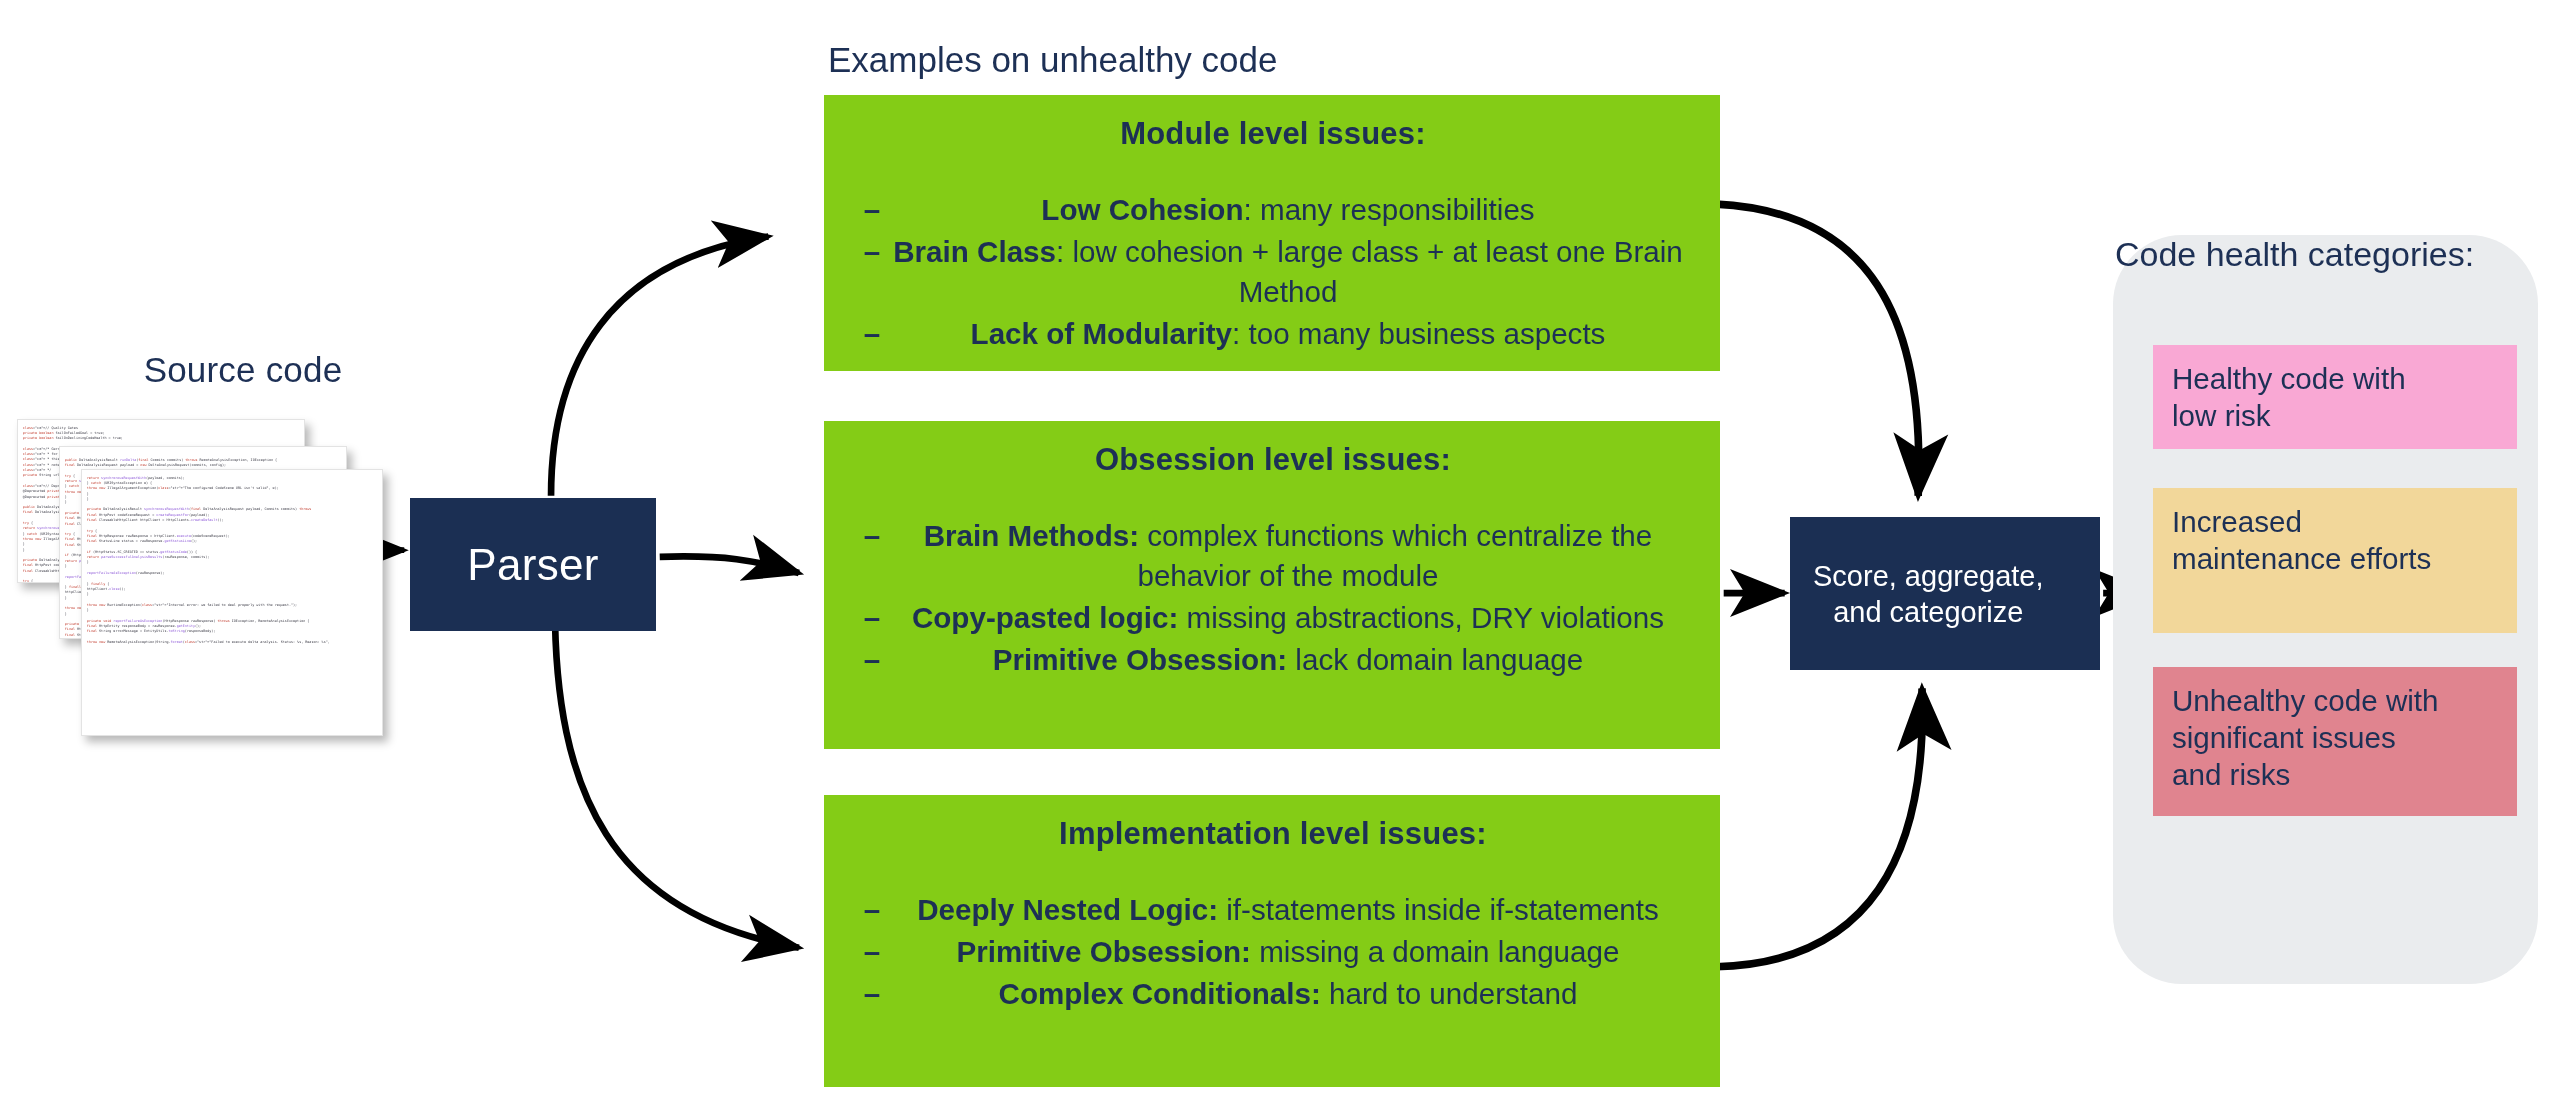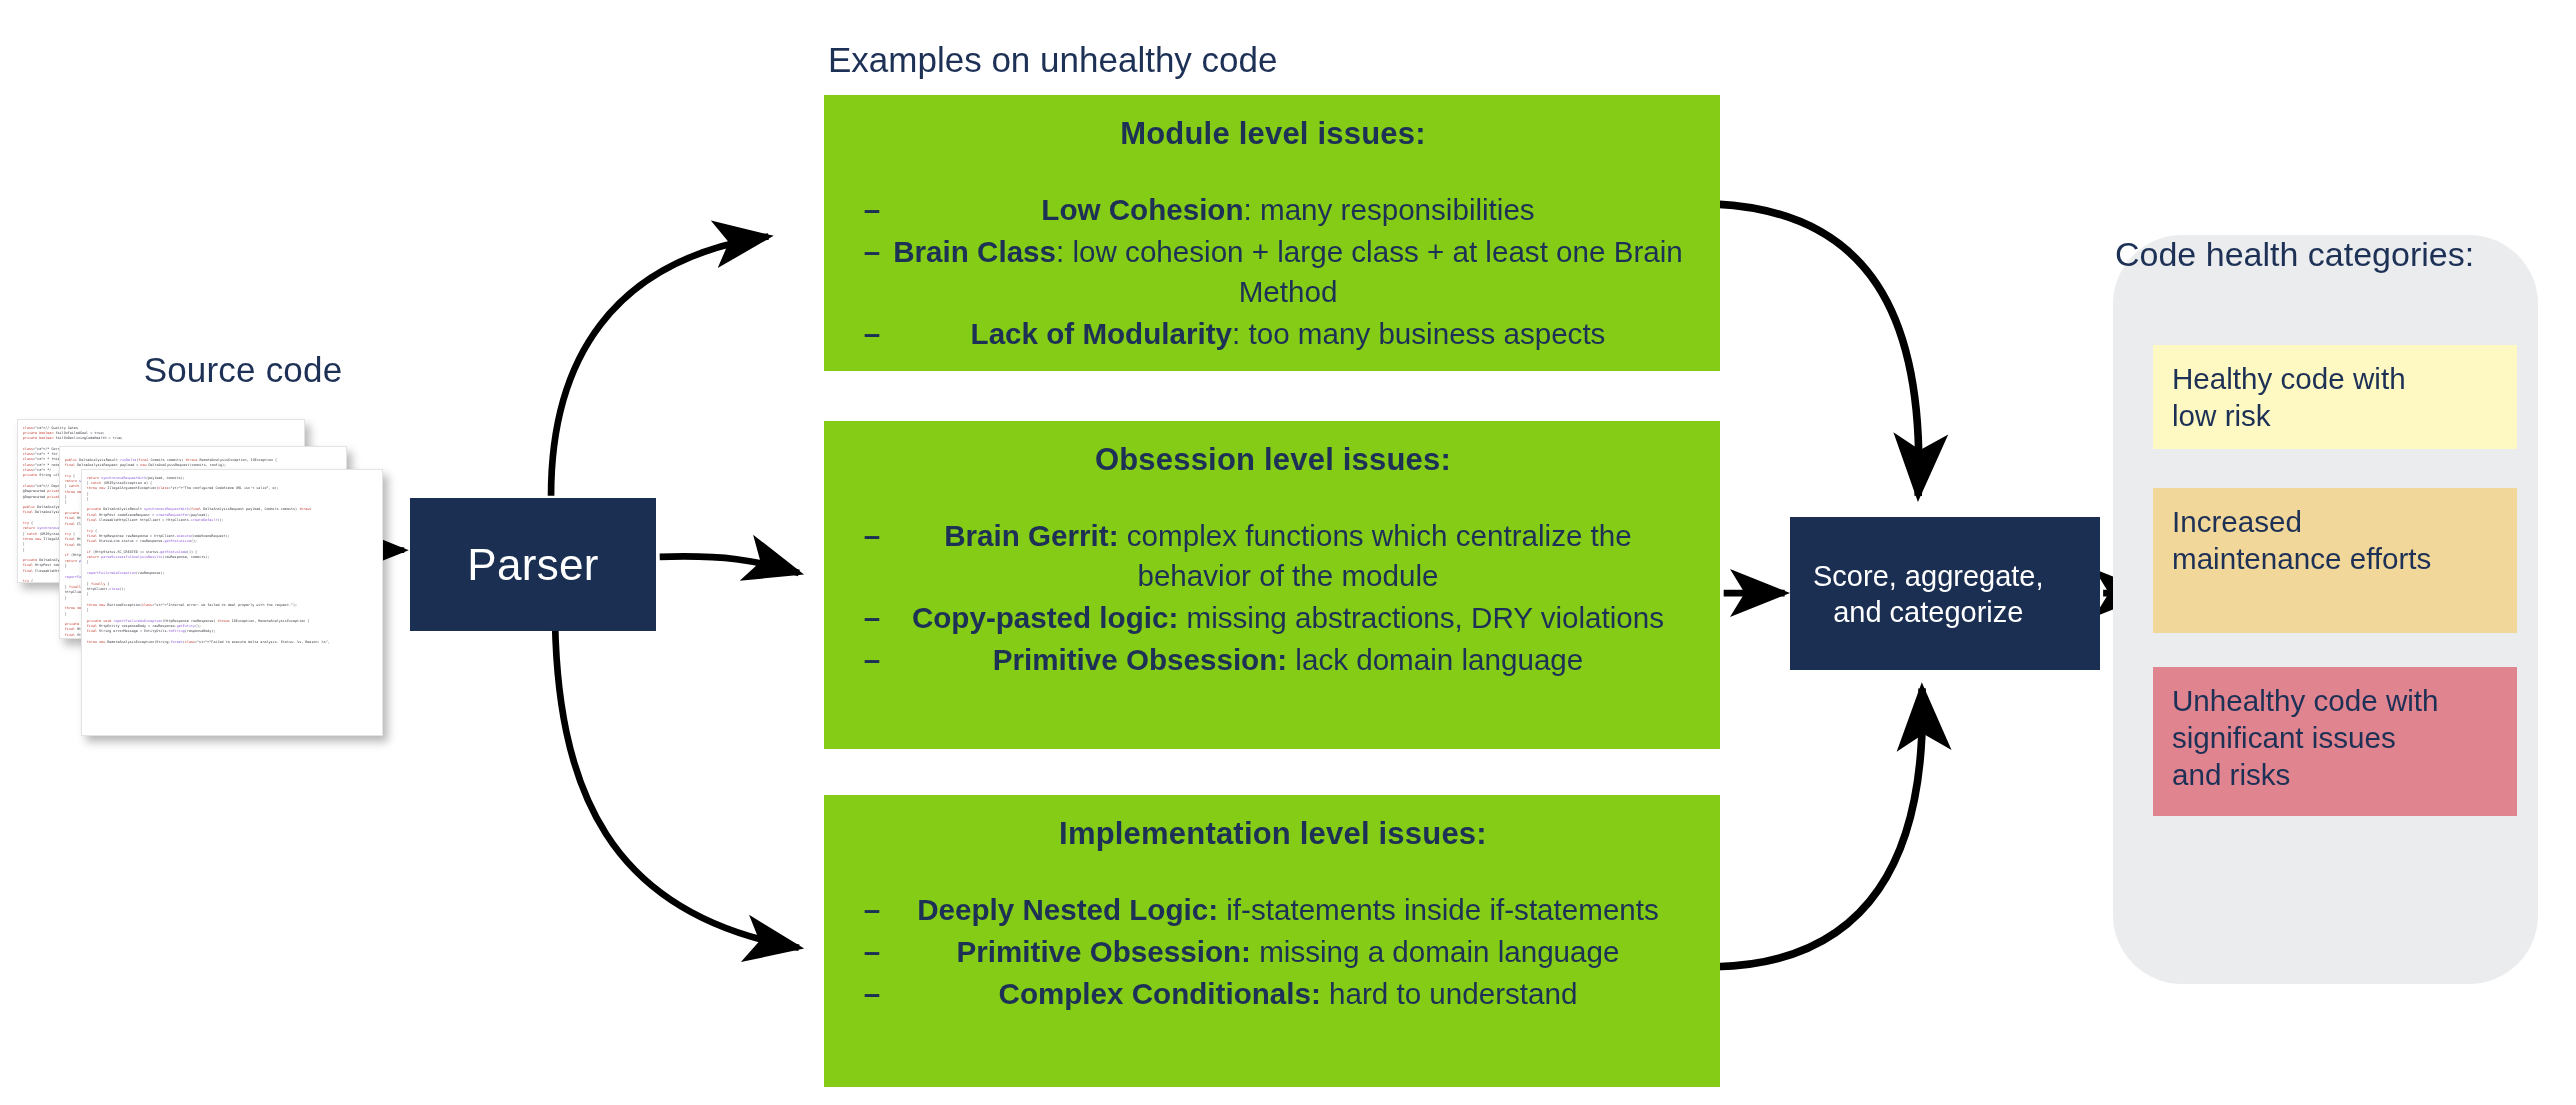--- a/index.html
+++ b/index.html
@@ -42,21 +42,21 @@
   .issue-text{flex:1;}
   .issue-text b{font-weight:bold;}
 
   
   #categories-panel{left:2113px;top:235px;width:425px;height:749px;
       background:#eaecee;border-radius:69px;}
   #categories-heading{left:2115px;top:235px;width:425px;text-align:left;
       font-size:34px;color:#1d3055;}
   .cat-card{position:absolute;left:2153px;width:364px;box-sizing:border-box;
       padding:15.3px 19px 13.3px 19px;}
-  #cat-card-0{top:345px;height:104px;background:#fef9c3;}
+  #cat-card-0{top:345px;height:104px;background:#f9a8d4;}
   #cat-card-1{top:488px;height:145px;background:#f2d79a;display:flex;align-items:flex-start;}
   #cat-card-2{top:667px;height:149px;background:#e0848f;}
   .cat-text{font-size:29.6px;line-height:37px;color:#1d3055;}
 
   
   #arrows{position:absolute;left:0;top:0;width:2576px;height:1106px;}
 </style>
 </head>
 <body>
 
@@ -218,21 +218,21 @@
         <span class="issue-text"><b>Lack of Modularity</b>: too many business aspects</span>
       </li>
     </ul>
 </div>
 
 <div class="abs issue-box" id="issue-box-1">
   <div class="issue-title">Obsession level issues:</div>
   <ul class="issue-list">
       <li class="issue-item">
         <span class="dash">–</span>
-        <span class="issue-text"><b>Brain Gerrit:</b> complex functions which centralize the behavior of the module</span>
+        <span class="issue-text"><b>Brain Methods:</b> complex functions which centralize the behavior of the module</span>
       </li>
       <li class="issue-item">
         <span class="dash">–</span>
         <span class="issue-text"><b>Copy-pasted logic:</b> missing abstractions, DRY violations</span>
       </li>
       <li class="issue-item">
         <span class="dash">–</span>
         <span class="issue-text"><b>Primitive Obsession:</b> lack domain language</span>
       </li>
     </ul>

